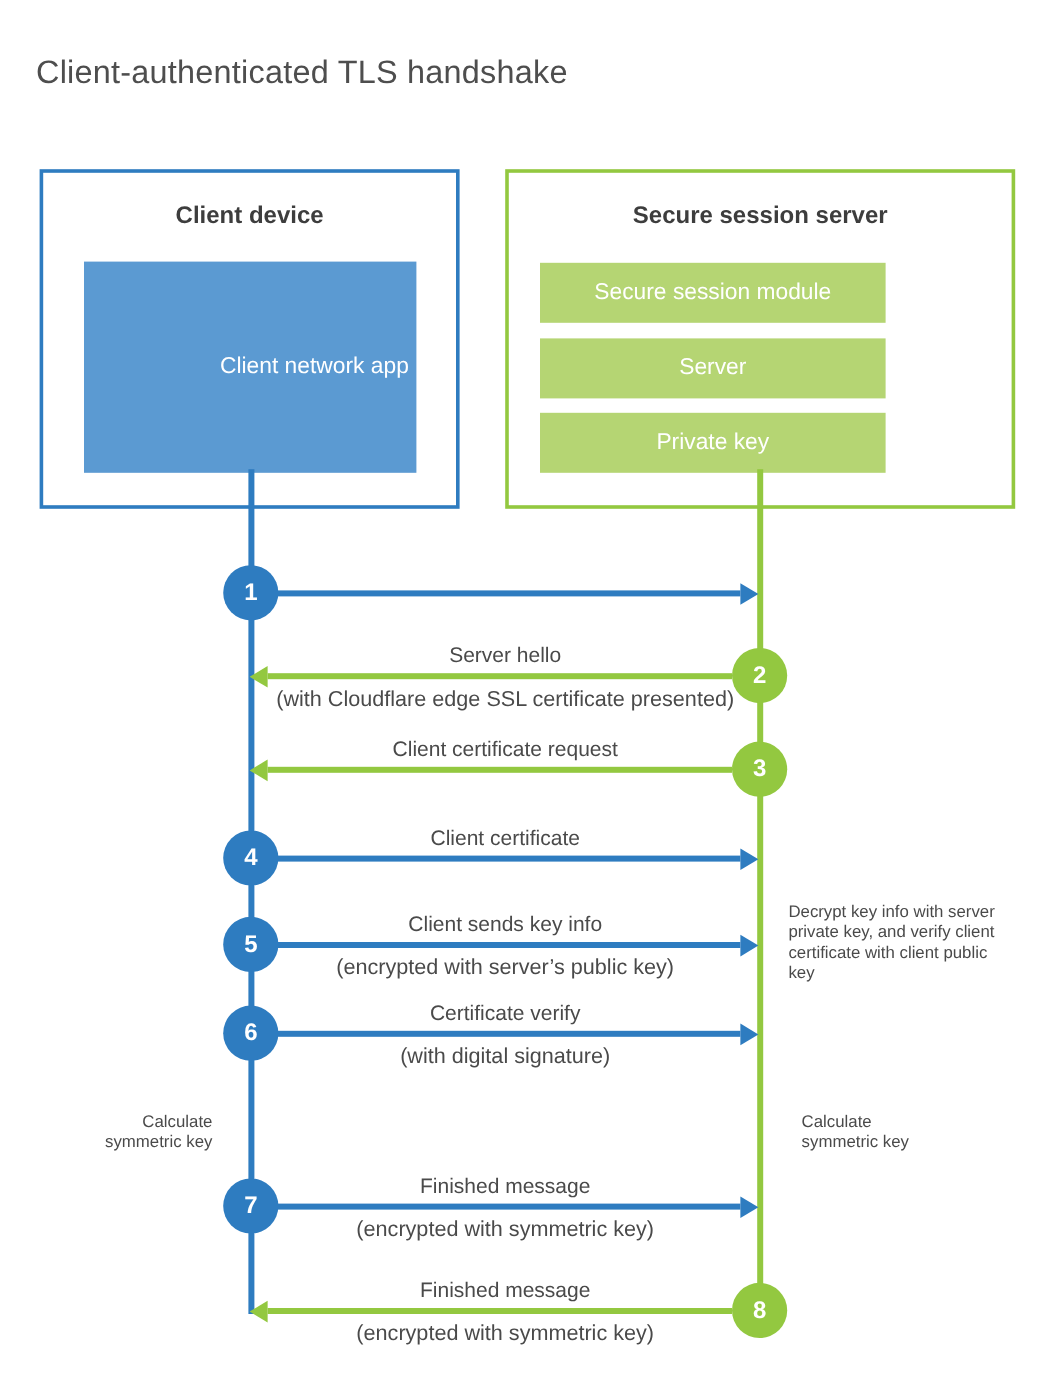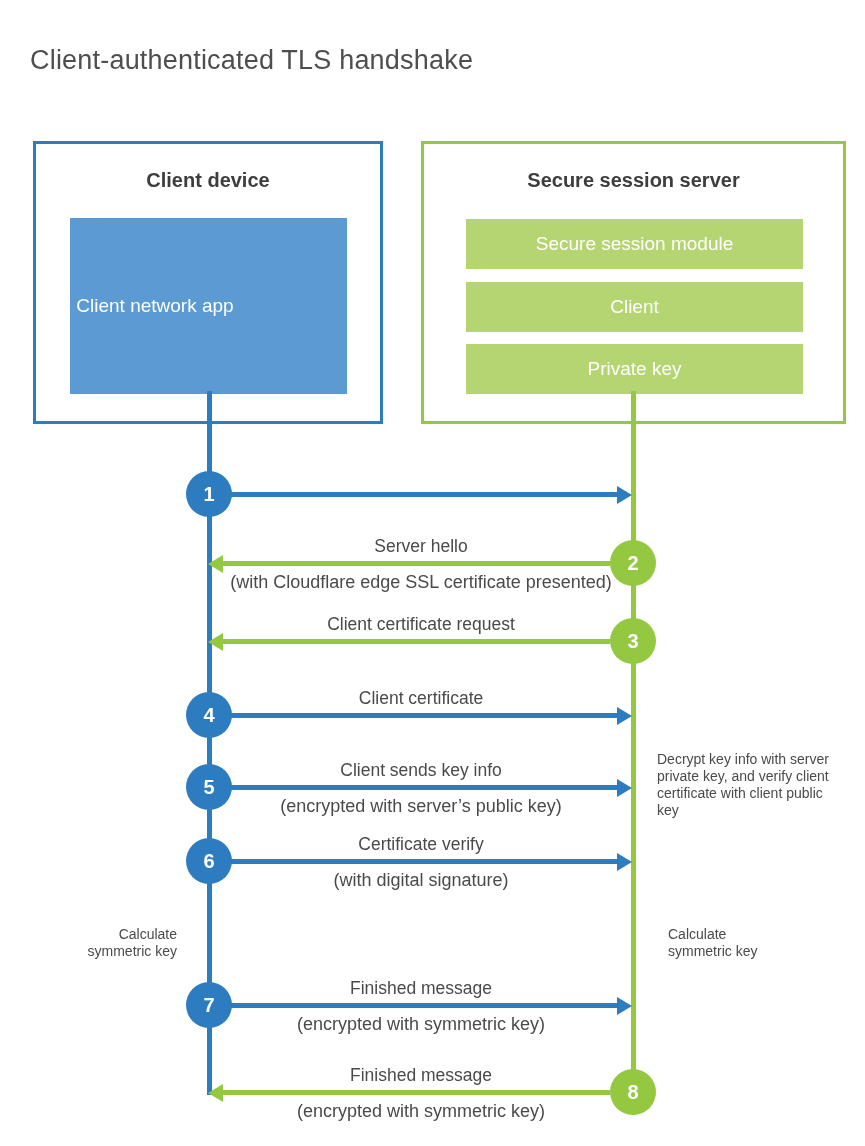--- a/index.html
+++ b/index.html
@@ -39,28 +39,28 @@
   }
   .client-app {
     position: absolute;
     left: 34px; top: 74px;
     width: 277px; height: 176px;
     background: var(--blue-fill);
     color: #ffffff;
     font-size: 19px;
     display: flex;
     align-items: center;
-    justify-content: flex-start;
+    justify-content: flex-end;
     text-align: center;
   }
   .client-app span { display: block; width: 170px; line-height: 1.25; }
   .server-bar {
     position: absolute;
-    left: 42px;
-    width: 337px; height: 50px;
+    left: 26px;
+    width: 288px; height: 50px;
     background: var(--green-fill);
     color: #ffffff;
     font-size: 19px;
     display: flex;
     align-items: center;
     justify-content: center;
   }
   
   .lifeline { position: absolute; width: 5px; top: 391px; }
   .lifeline.blue  { left: 207px; height: 704px; background: var(--blue); }
@@ -128,21 +128,21 @@
   <div class="actor-box client">
     <div class="actor-title">Client device</div>
     <div class="client-app">
       <span>Client network app</span>
     </div>
   </div>
 
   <div class="actor-box server">
     <div class="actor-title">Secure session server</div>
     <div class="server-bar" style="top:75px">Secure session module</div>
-    <div class="server-bar" style="top:138px">Client</div>
+    <div class="server-bar" style="top:138px">Server</div>
     <div class="server-bar" style="top:200px">Private key</div>
   </div>
 
   <div class="lifeline blue"></div>
   <div class="lifeline green"></div>
 
   <div class="arrow blue-a right" style="left:230px;top:492px;width:387px">
       <i class="head"></i>
     </div>
   <div class="step-circle blue" style="left:186px;top:471px">

